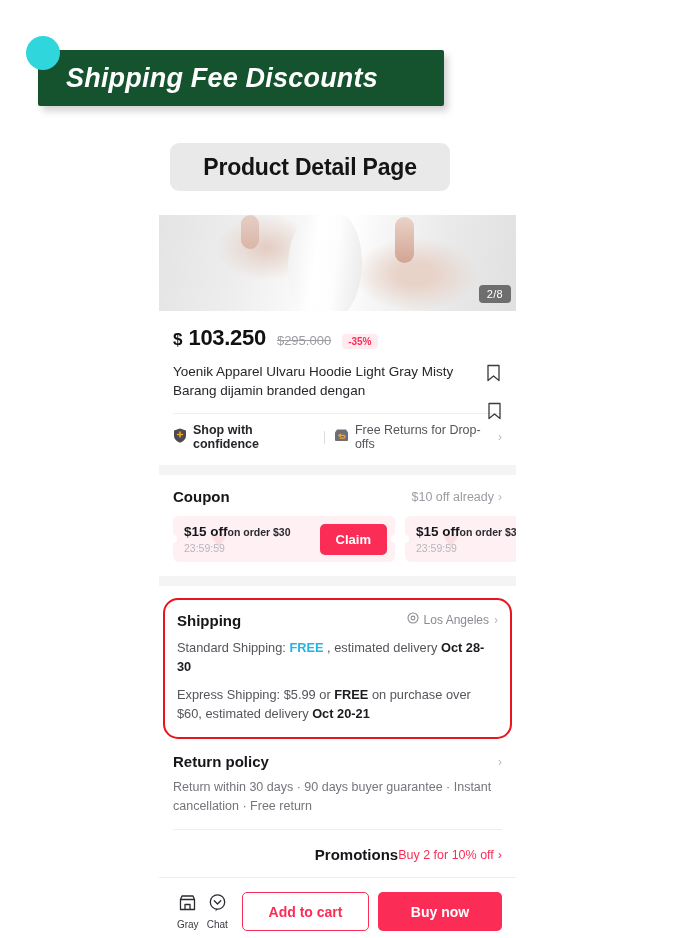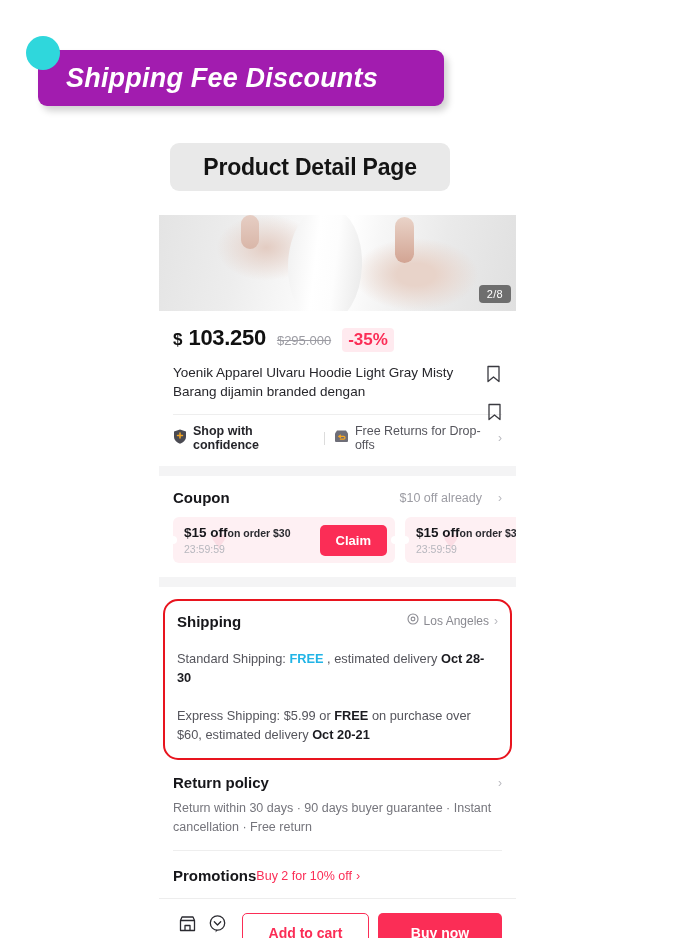--- a/index.html
+++ b/index.html
@@ -14,21 +14,21 @@
   
   .banner-wrap { position: absolute; left: 26px; top: 36px; }
   .teal-dot {
     position: absolute; left: 0; top: 0;
     width: 34px; height: 34px; border-radius: 50%;
     background: #2FD7DC; z-index: 3;
   }
   .banner {
     position: absolute; left: 12px; top: 14px;
     width: 406px; height: 56px;
-    background: #a21caf; border-radius: 9px;
+    background: #14532d; border-radius: 2px;
     box-shadow: 4px 5px 7px rgba(0,0,0,0.18);
     display: flex; align-items: center;
     z-index: 2;
   }
   .banner-text {
     color: #ffffff;
     font-size: 27px; font-weight: bold; font-style: italic;
     letter-spacing: 0.2px;
     padding-left: 28px;
   }
@@ -76,21 +76,21 @@
     font-size: 11px; padding: 3px 8px; border-radius: 4px;
     letter-spacing: 0.3px;
   }
 
   
   .price-row { display: flex; align-items: baseline; gap: 11px; padding: 14px 14px 0 14px; }
   .price-cur { font-size: 17px; font-weight: bold; color: #111; }
   .price-main { font-size: 22px; font-weight: bold; color: #111; letter-spacing: -0.3px; margin-left: -5px; }
   .price-old { font-size: 13px; color: #9C9CA3; text-decoration: line-through; }
   .price-badge {
-    font-size: 17px; font-weight: bold; color: #FB2D56;
+    font-size: 10px; font-weight: bold; color: #FB2D56;
     background: #FFEAEF; padding: 2px 6px; border-radius: 4px;
   }
 
   
   .title-row { display: flex; align-items: flex-start; padding: 11px 14px 0 14px; gap: 8px; }
   .prod-title { font-size: 13.5px; line-height: 19px; color: #26262B; flex: 1; }
   .bm { width: 16px; flex: 0 0 16px; padding-top: 2px; }
 
   .thin-sep { height: 1px; background: #EEEEEE; margin: 13px 14px 0 14px; }
 
@@ -101,21 +101,21 @@
   .trust-plain { font-size: 12.5px; color: #55555C; }
   .vdiv { width: 1px; height: 13px; background: #DCDCDC; }
   .chev { color: #B9B9BF; font-size: 12px; }
   .bm-float { position: absolute; right: 14px; top: -12px; }
 
   .block-gap { height: 10px; background: #F4F4F5; margin-top: 14px; }
 
   
   .sec-head { display: flex; align-items: center; justify-content: space-between; padding: 13px 14px 0 14px; }
   .sec-title { font-size: 15px; font-weight: bold; color: #16161A; }
-  .sec-right { display: flex; align-items: center; gap: 16px; font-size: 12.5px; color: #9C9CA3; }
+  .sec-right { display: flex; align-items: center; gap: 4px; font-size: 12.5px; color: #9C9CA3; }
 
   .coupon-row { display: flex; gap: 10px; padding: 11px 0 0 14px; overflow: hidden; }
   .coupon {
     position: relative; flex: 0 0 222px; height: 46px;
     background: #FEF0F3; border-radius: 6px;
     display: flex; align-items: center; justify-content: space-between;
     padding: 0 0 0 11px;
   }
   .coupon::before, .coupon::after {
     content: ''; position: absolute; width: 8px; height: 8px; border-radius: 50%;
@@ -143,30 +143,30 @@
 
   
   .ship-wrap { position: relative; margin: 12px 0 0 0; }
   .ship-ring {
     position: absolute; left: 4px; top: 0px; right: 4px; bottom: 0px;
     border: 2.5px solid #E8141E; border-radius: 15px; pointer-events: none; z-index: 4;
   }
   .ship-card { padding: 14px 18px 16px 18px; background: #fff; }
   .ship-head { display: flex; align-items: flex-start; justify-content: space-between; }
   .ship-loc { display: flex; align-items: center; gap: 5px; font-size: 12px; color: #8A8A91; }
-  .ship-line { font-size: 12.8px; line-height: 19px; color: #55555C; margin-top: 19px; }
+  .ship-line { font-size: 12.8px; line-height: 19px; color: #55555C; margin-top: 9px; }
   .ship-line b { color: #1B1B20; }
   .free-hi { color: #22B4E6; font-weight: bold; }
 
   
   .ret-head { display: flex; align-items: center; justify-content: space-between; padding: 14px 14px 0 14px; }
   .ret-body { font-size: 12.5px; line-height: 19px; color: #75757C; padding: 8px 14px 0 14px; }
 
   
-  .promo-head { display: flex; align-items: center; justify-content: flex-start; padding: 16px 14px 14px 14px; }
+  .promo-head { display: flex; align-items: center; justify-content: flex-end; padding: 16px 14px 14px 14px; }
   .promo-right { display: flex; align-items: center; gap: 4px; font-size: 12.5px; color: #FB2D56; }
 
   
   .bottom-sep { height: 1px; background: #EDEDED; }
   .bottom-bar { display: flex; align-items: center; padding: 14px 14px 16px 14px; gap: 0; }
   .ic-btn { display: flex; flex-direction: column; align-items: center; width: 44px; gap: 3px; cursor: pointer; }
   .ic-lbl { font-size: 10px; color: #3A3A40; }
   .cart-btn {
     margin-left: 10px; flex: 0 0 127px; height: 39px;
     border: 1.3px solid #FB2D56; color: #FB2D56; background: #fff;

